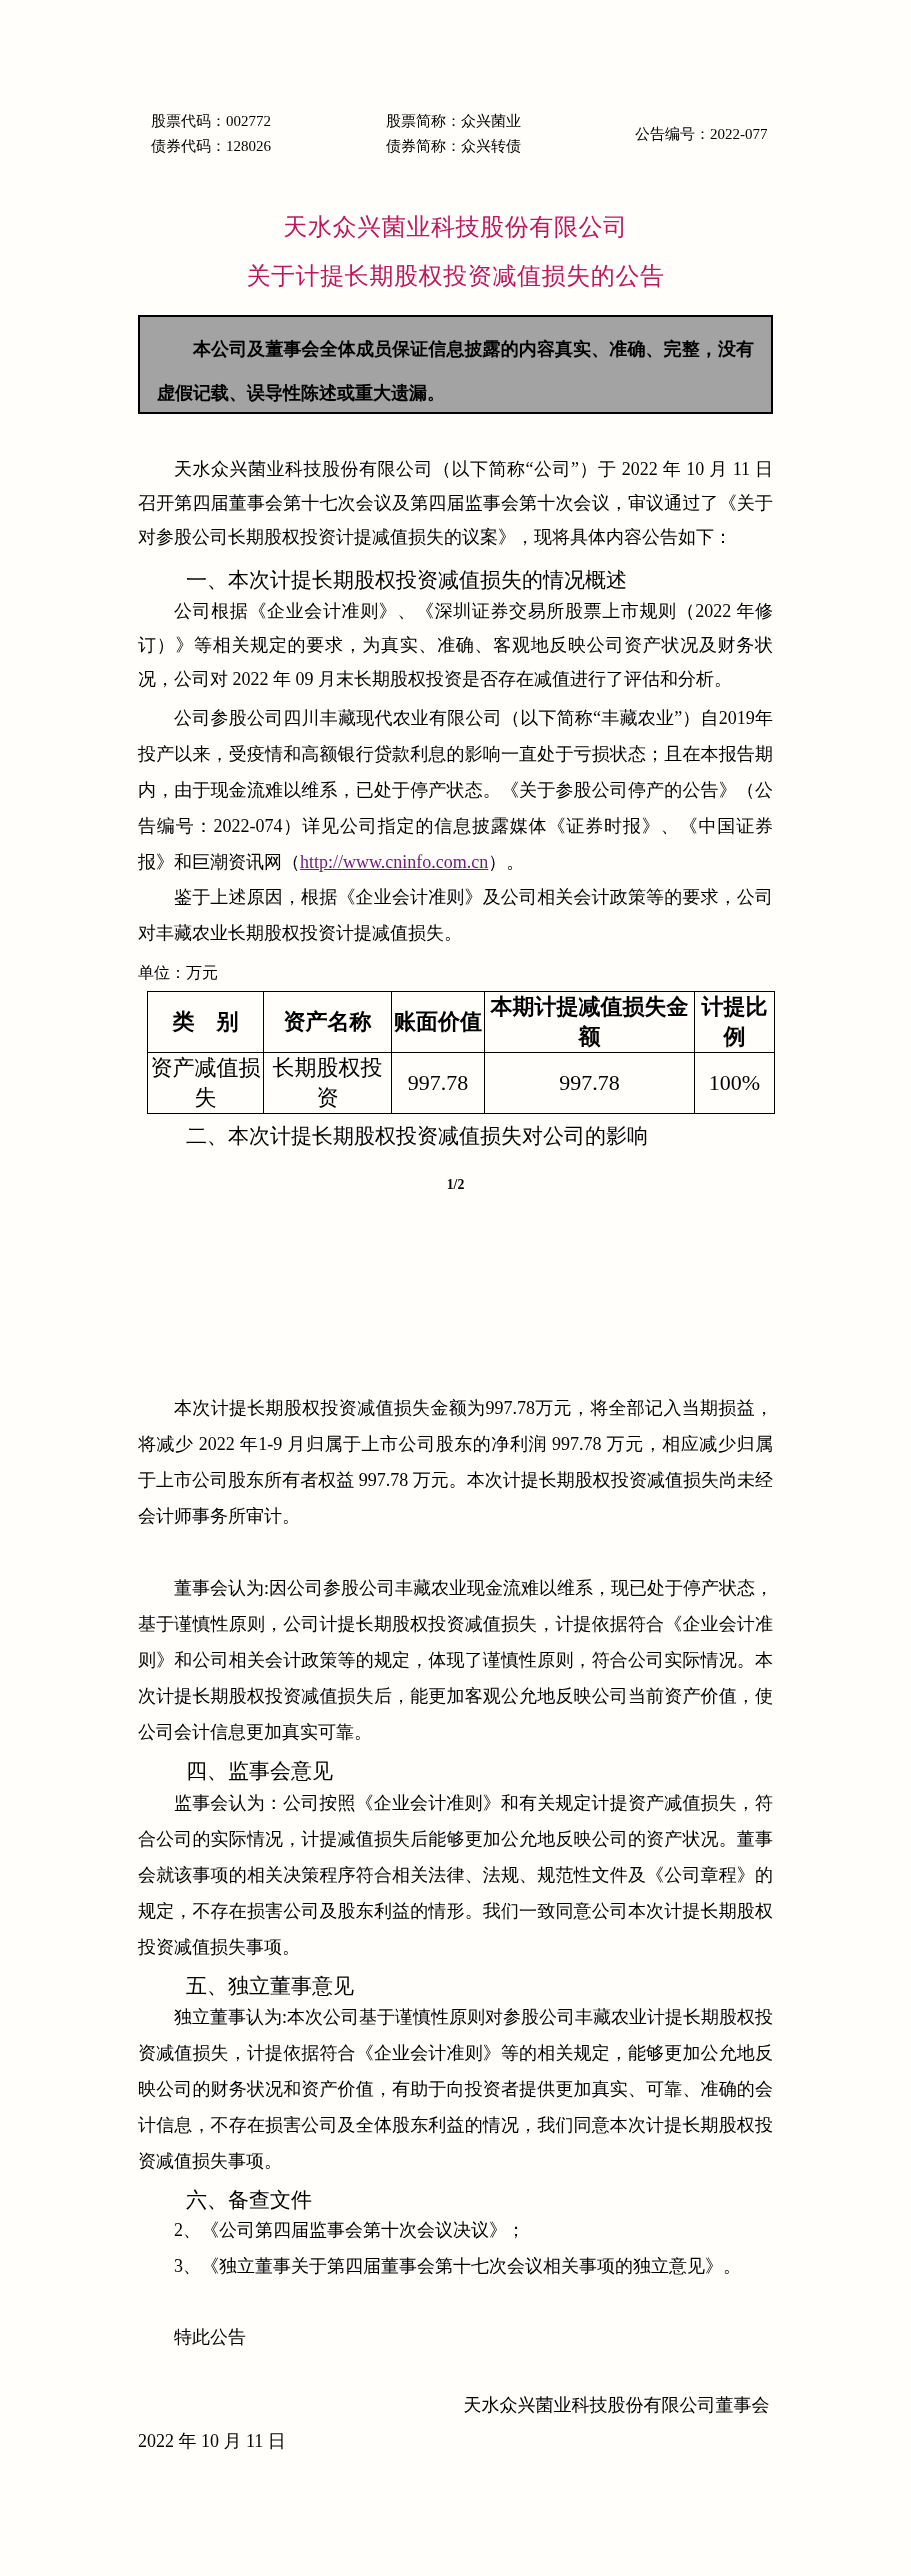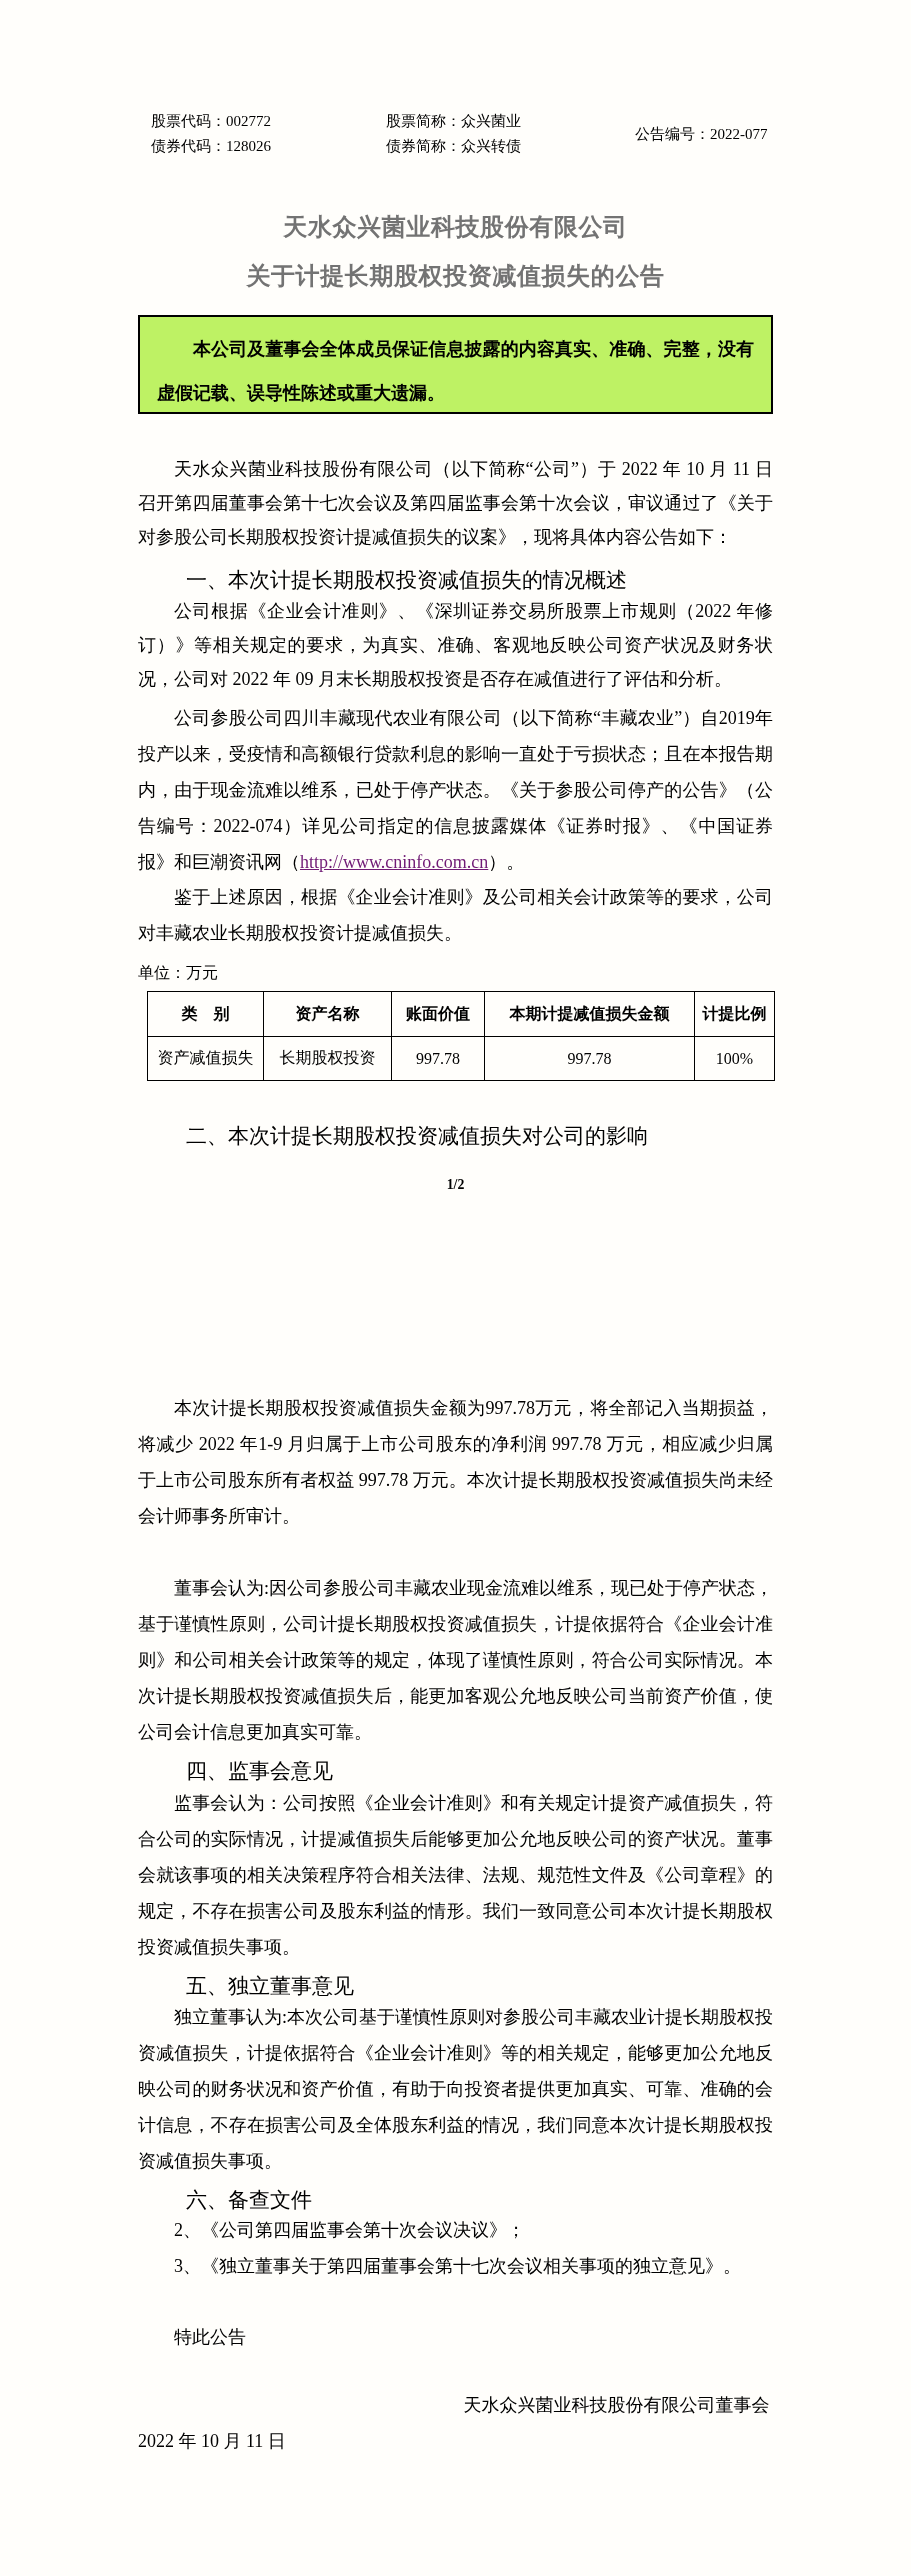--- a/index.html
+++ b/index.html
@@ -20,34 +20,34 @@
   .mh-row1{top:0;}
   .mh-row2{top:25px;}
   .mh-col1{left:13px;}
   .mh-col2{left:248px;}
   .mh-col3{left:497px;top:6.3px;line-height:38px;}
 
   
   .title-line{
     position:absolute;left:0;width:100%;
     text-align:center;
-    color:#737373;
-    font-weight:bold;
+    color:#be185d;
+    font-weight:normal;
     font-size:24px;line-height:29px;
     font-family:"Liberation Sans","DejaVu Sans",sans-serif;
     letter-spacing:0.6px;
   }
   .title-1{top:212px;}
   .title-2{top:261px;}
 
   
   .notice{
     top:315px;height:99px;
     box-sizing:border-box;
-    background:#bef264;
+    background:#a3a3a3;
     border:2.9px solid #000;
     padding:10.3px 17px 0 17px;
   }
   .notice p{
     margin:0;
     font-size:18px;line-height:44px;
     text-indent:2em;text-align:justify;
     font-weight:700;
   }
 
@@ -71,21 +71,21 @@
     top:957px;
     font-size:16px;line-height:32px;
     text-align:left;
   }
 
   
   .impair-table{
     position:absolute;left:147px;top:991px;
     width:627px;
     border-collapse:collapse;table-layout:fixed;
-    font-size:16px;
+    font-size:22px;
     border:1.7px solid #000;
   }
   .impair-table th,.impair-table td{
     border:1.1px solid #000;
     text-align:center;vertical-align:middle;
     padding:0;overflow:hidden;
     font-weight:normal;
   }
   .impair-table thead th{height:44px;font-weight:600;}
   .impair-table tbody td{height:43px;}

